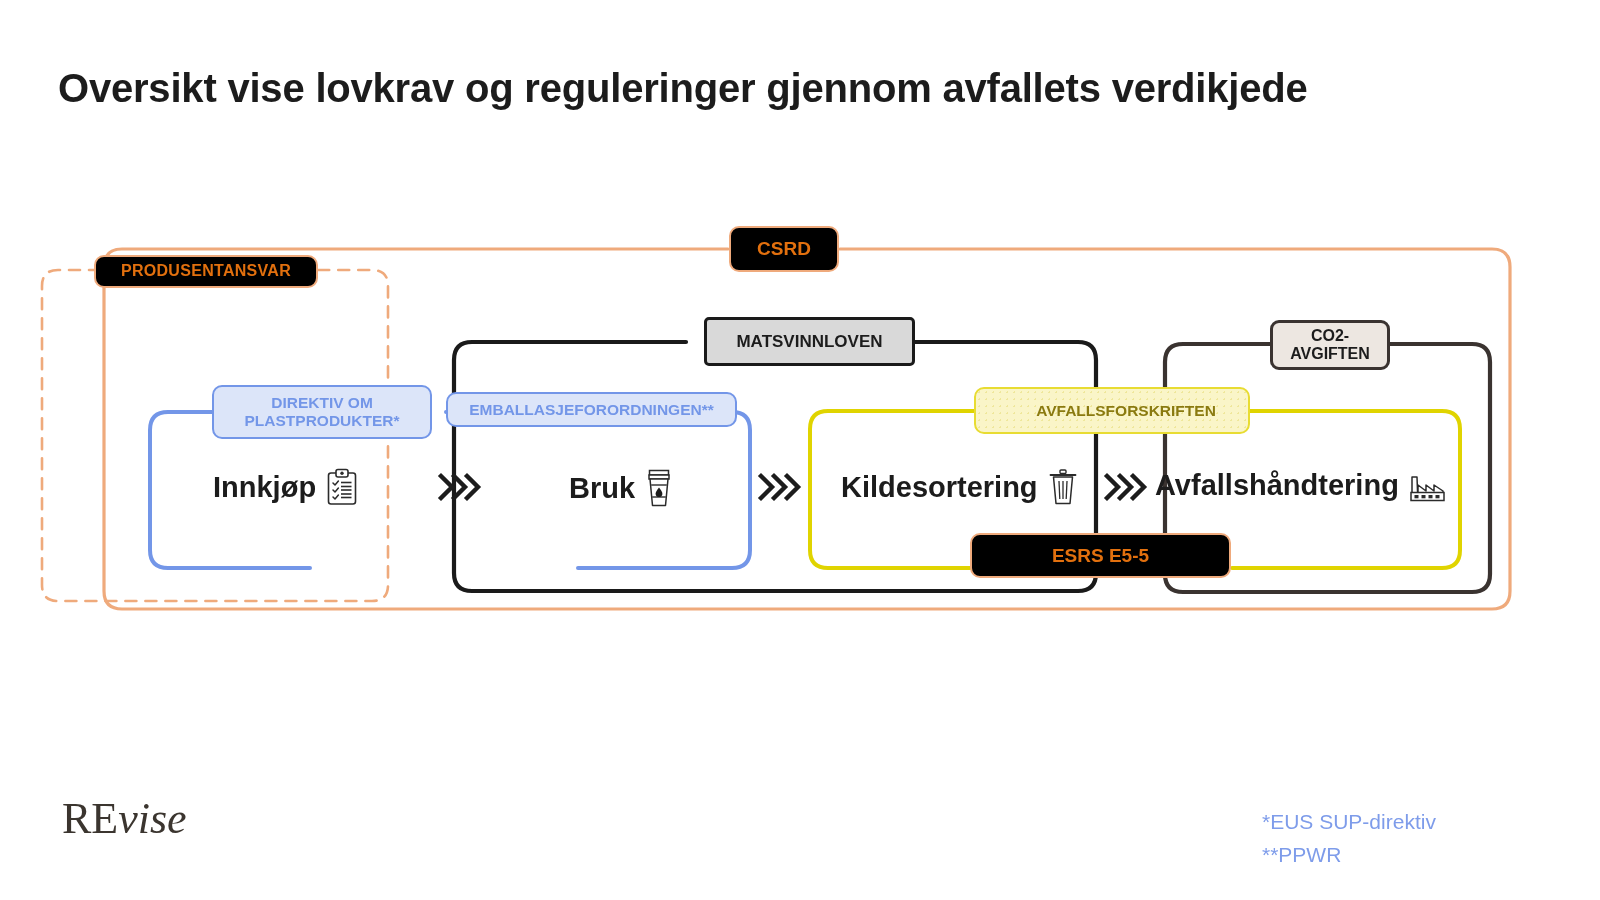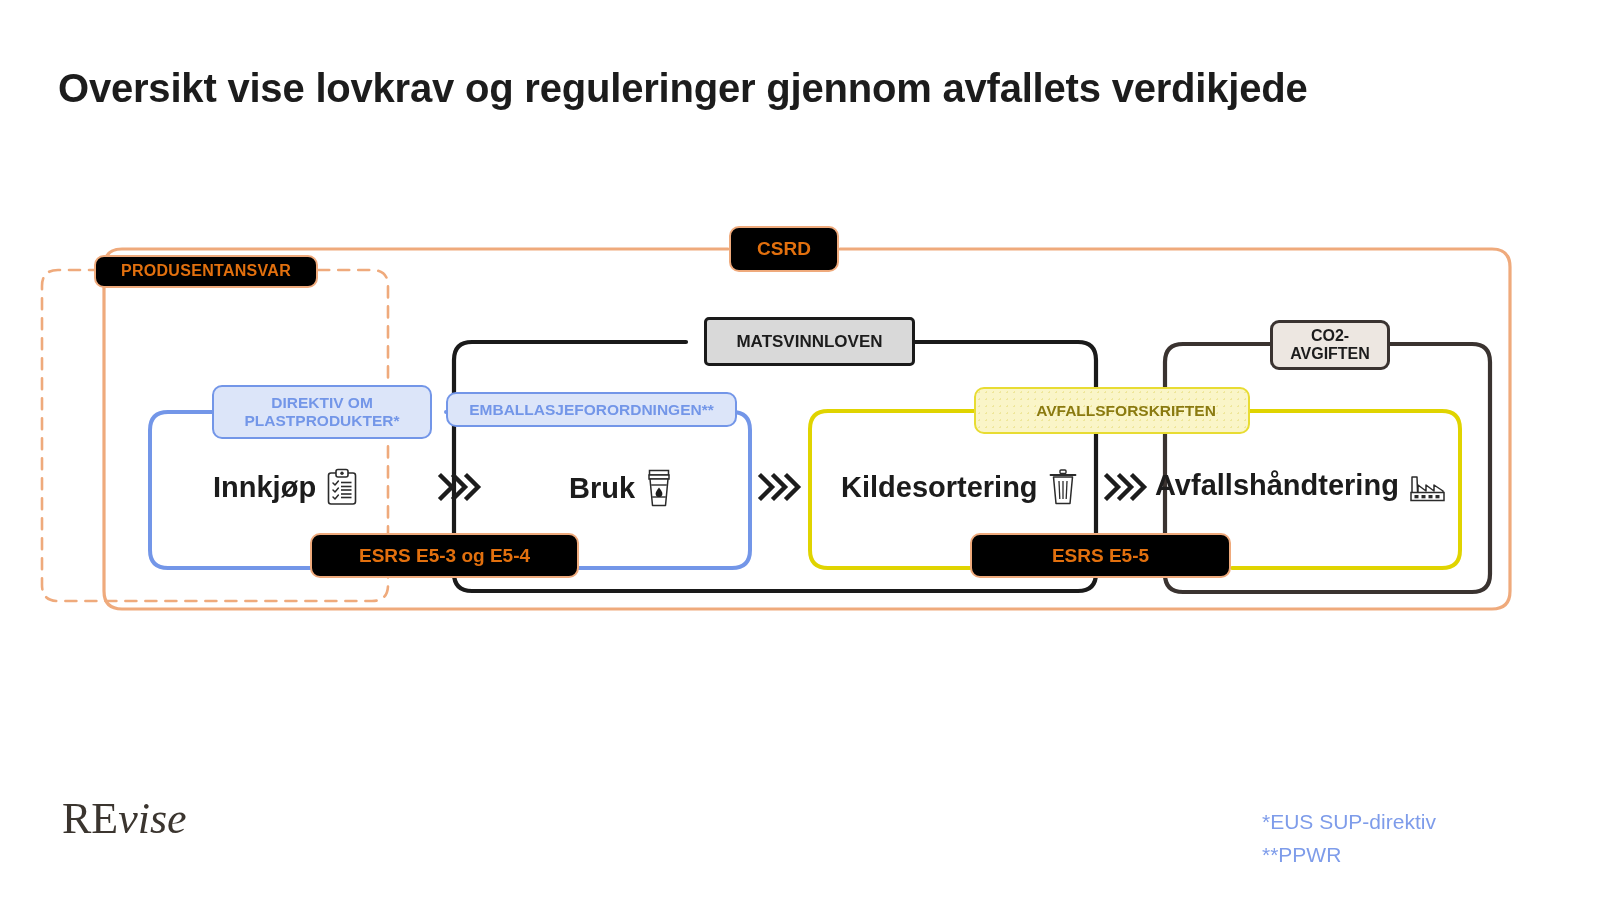--- a/index.html
+++ b/index.html
@@ -101,23 +101,20 @@
   </div>
 
   <div class="chip chip-blue" style="left:446px;top:392px;width:291px;height:35px;font-size:15.5px;">
     <span>EMBALLASJEFORORDNINGEN**</span>
   </div>
 
   <div class="chip chip-yellow" style="left:974px;top:387px;width:276px;height:47px;font-size:15.5px;padding-left:28px;">
     <span>AVFALLSFORSKRIFTEN</span>
   </div>
 
-  <div class="chip chip-orange" style="left:310px;top:533px;width:269px;height:45px;font-size:19px;">
-    <span>ESRS E5-3 og E5-4</span>
-  </div>
 
   <div class="chip chip-orange" style="left:970px;top:533px;width:261px;height:45px;font-size:19px;justify-content:center;">
     <span>ESRS E5-5</span>
   </div>
 
   <div class="stage" style="left:213px;top:468px;">
     <span>Innkjøp</span>
     <span class="glyph">
       <svg width="32" height="38" viewBox="0 0 32 38" xmlns="http://www.w3.org/2000/svg">
         <rect x="2.5" y="5" width="27" height="31" rx="2.5" fill="#fff" stroke="#2b2b2b" stroke-width="1.6"></rect>

